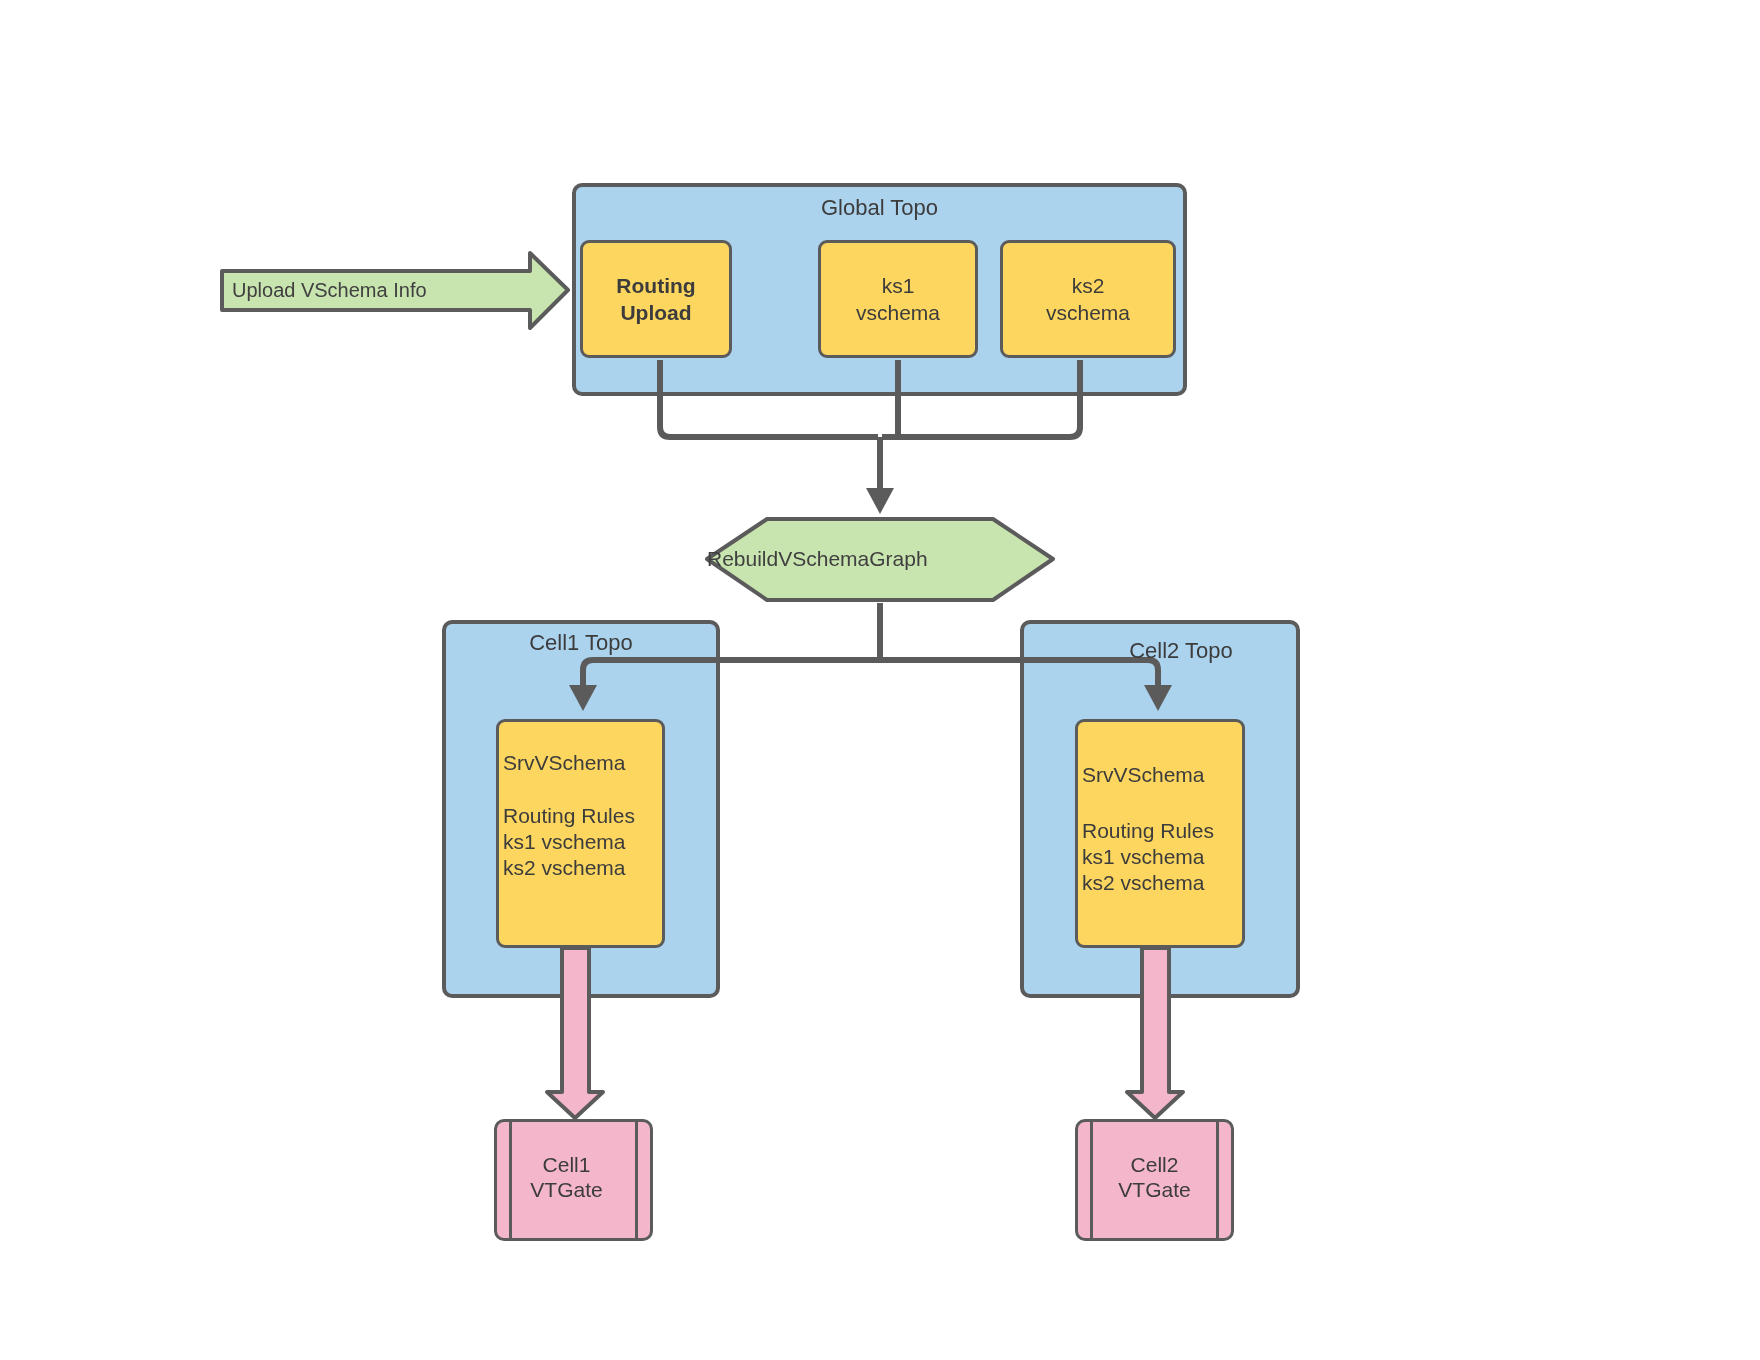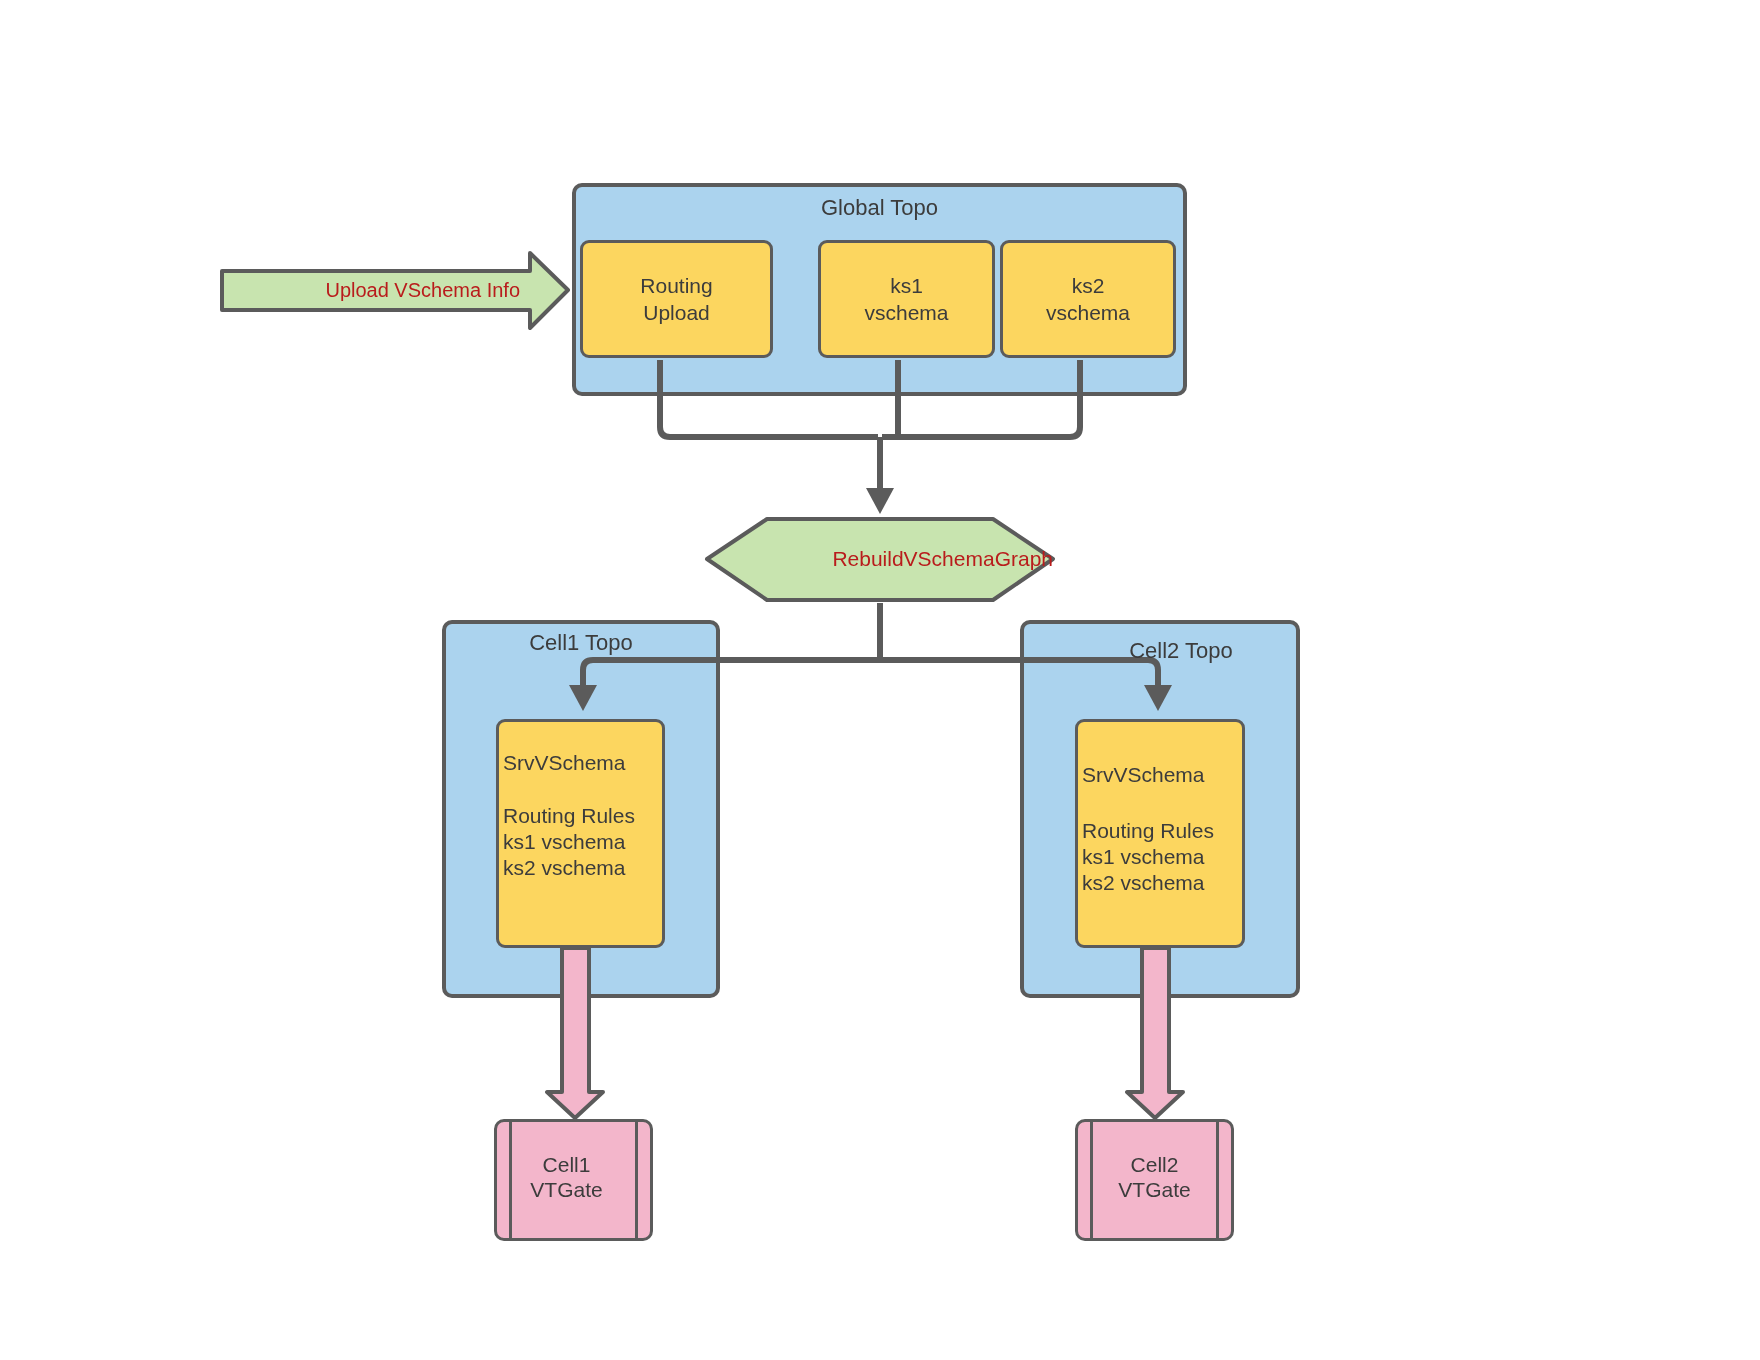--- a/index.html
+++ b/index.html
@@ -22,21 +22,21 @@
   .container-title{
     z-index:4;text-align:center;font-weight:normal;font-size:22px;line-height:26px;color:#3c3c3c;
   }
   
   svg.overlay{position:absolute;left:0;top:0;z-index:3;pointer-events:none;}
   .connector{fill:none;stroke:#5b5b5b;stroke-width:6;}
   .arrowhead{fill:#5b5b5b;stroke:none;}
   .shape-green{fill:#c8e4af;stroke:#5b5b5b;stroke-width:4;stroke-linejoin:round;}
   .shape-pink{fill:#f3b6cb;stroke:#5b5b5b;stroke-width:4;stroke-linejoin:round;}
   
-  .shape-label{z-index:4;text-align:right;font-size:21px;line-height:26px;color:#b91c1c;}
+  .shape-label{z-index:4;text-align:left;font-size:21px;line-height:26px;color:#404040;}
   
   .cellbox-text{z-index:4;font-size:21px;line-height:26px;color:#3c3c3c;text-align:left;}
   .cellbox-text .heading{height:26px;}
   .cellbox-text.v1 .heading{margin-top:28px;}
   .cellbox-text.v2 .heading{margin-top:40px;}
   .cellbox-text.v1 .rules{margin-top:27px;}
   .cellbox-text.v2 .rules{margin-top:30px;}
   .cellbox-text .rline{height:26px;}
   
   .vtgate-box{
@@ -54,25 +54,25 @@
 
   <div class="abs container-box" style="left:572px;top:183px;width:615px;height:213px;"></div>
   <div class="abs container-title" style="left:572px;top:195px;width:615px;">Global Topo</div>
 
   <div class="abs container-box" style="left:442px;top:620px;width:278px;height:378px;"></div>
   <div class="abs container-title" style="left:442px;top:630px;width:278px;">Cell1 Topo</div>
 
   <div class="abs container-box" style="left:1020px;top:620px;width:280px;height:378px;"></div>
   <div class="abs container-title" style="left:1020px;top:638px;width:322px;">Cell2 Topo</div>
 
-  <div class="abs node-box" style="left:580px;top:240px;width:193px;height:118px;">
+  <div class="abs node-box" style="left:580px;top:240px;width:152px;height:118px;font-weight:bold;">
     <div class="line">Routing</div>
     <div class="line">Upload</div>
   </div>
-  <div class="abs node-box" style="left:818px;top:240px;width:177px;height:118px;">
+  <div class="abs node-box" style="left:818px;top:240px;width:160px;height:118px;">
     <div class="line">ks1</div>
     <div class="line">vschema</div>
   </div>
   <div class="abs node-box" style="left:1000px;top:240px;width:176px;height:118px;">
     <div class="line">ks2</div>
     <div class="line">vschema</div>
   </div>
 
   <div class="abs node-box" style="left:496px;top:719px;width:169px;height:229px;"></div>
   <div class="abs cellbox-text v1" style="left:503px;top:722px;width:158px;height:223px;">

